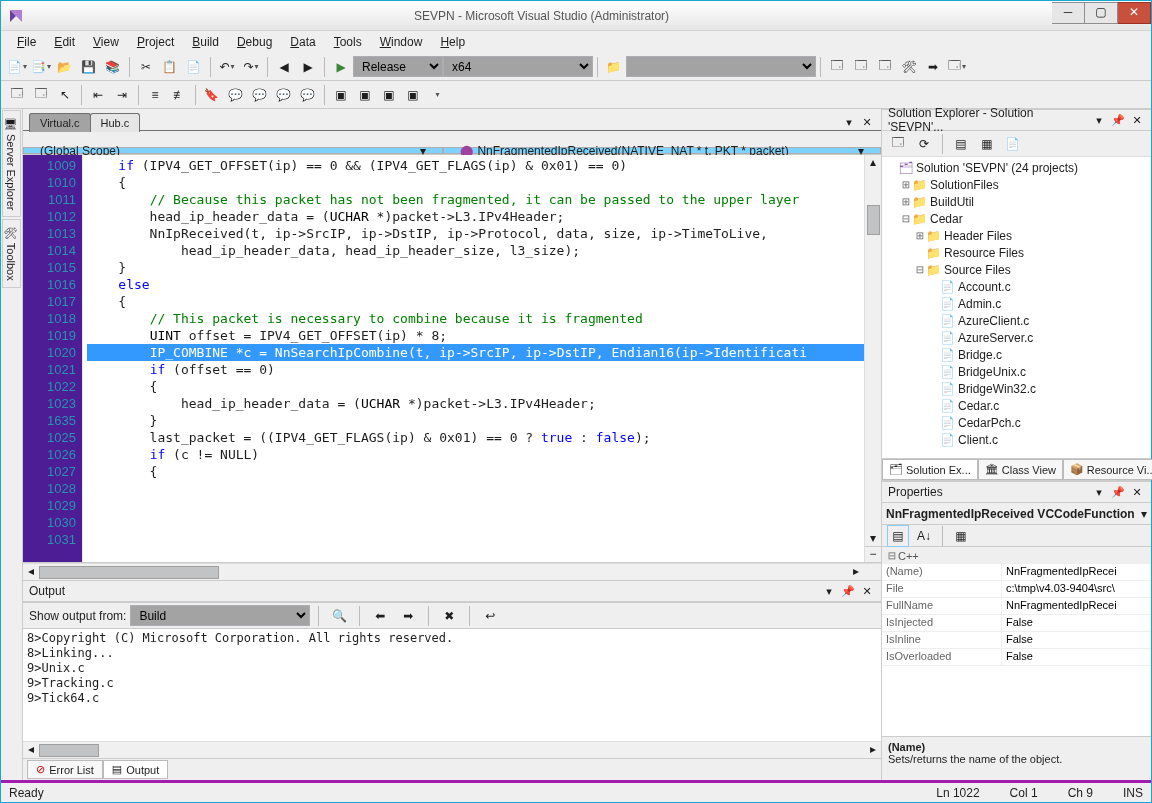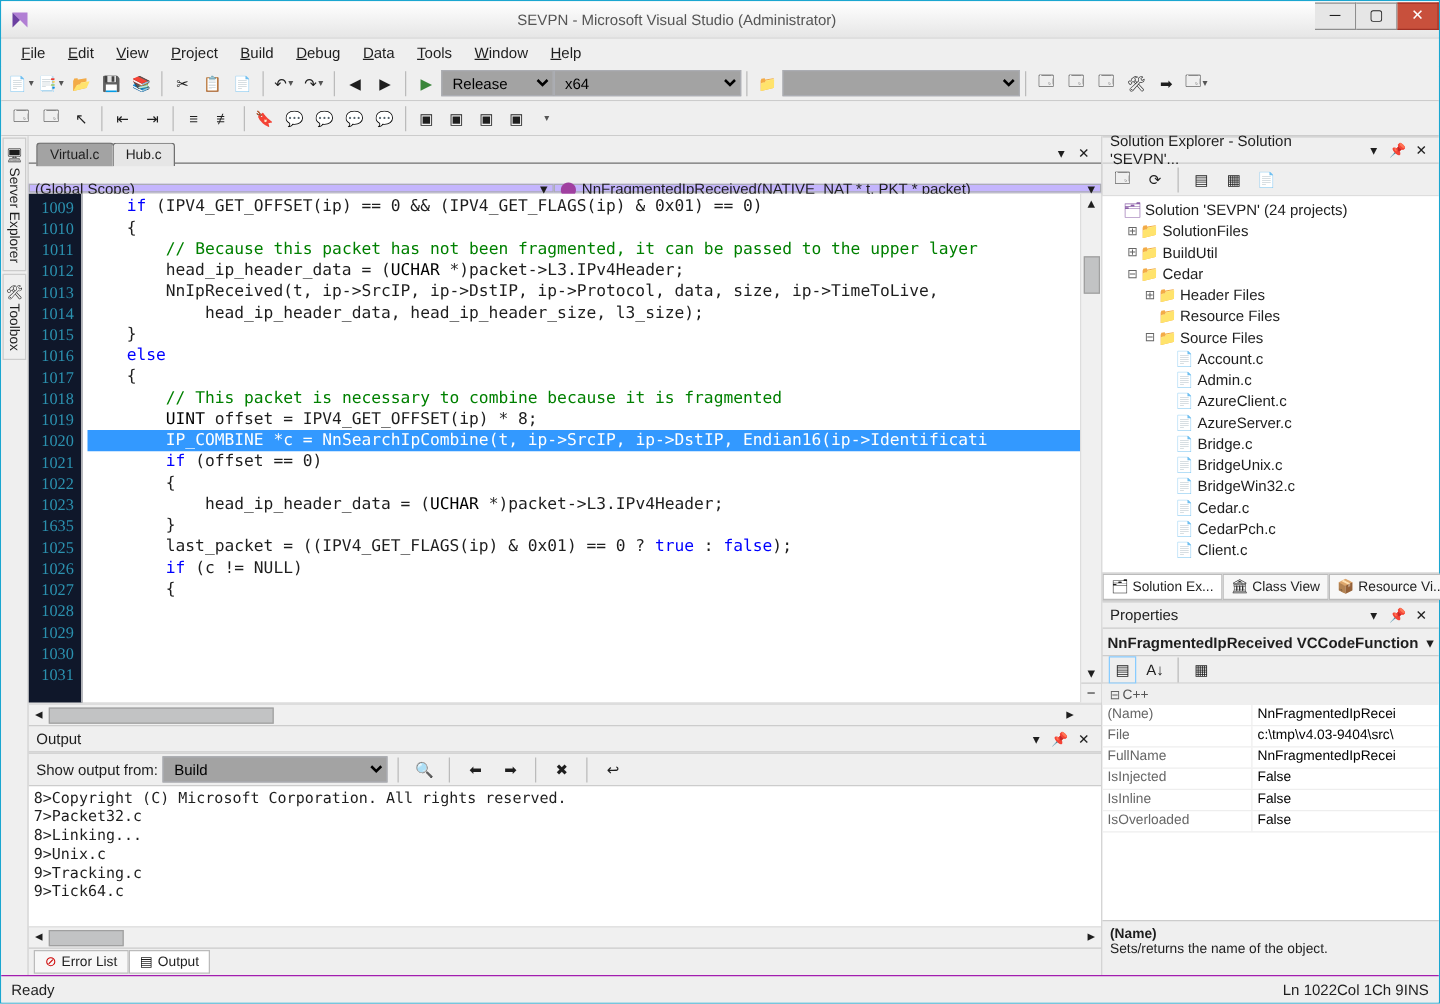--- a/index.html
+++ b/index.html
@@ -20,44 +20,44 @@
 .main-area { flex: 1; display: flex; min-height: 0; background:#efefef;}
 .left-tab-strip { width: 22px; background:#efefef; border-right:1px solid #ccc; display:flex; flex-direction:column;}
 .vert-tab { writing-mode: vertical-rl; padding: 6px 2px; background:#efefef; border:1px solid #ccc; margin:1px; font-size:11px; cursor:pointer; text-align:center;}
 .center-col { flex: 1; display:flex; flex-direction:column; min-width:0;}
 .right-col { width: 270px; display:flex; flex-direction:column; border-left:1px solid #ccc;}
 .doc-tabs { height: 22px; display:flex; align-items:flex-end; background:#efefef; border-bottom:1px solid #707070; padding-left:6px;}
 .doc-tab { padding: 3px 10px; background:#a3a3a3; border:1px solid #707070; border-bottom:none; border-top-left-radius:3px; border-top-right-radius:3px; font-size:11px; margin-right:-1px; cursor:pointer;}
 .doc-tab.inactive { background:#e6e6e6; }
 .doc-tab-controls { margin-left:auto; display:flex; gap:2px; padding-right:6px;}
 .nav-bar { height: 24px; display:flex; border-bottom:1px solid #ccc;}
-.nav-combo { flex:1; border:1px solid #abadb3; background:#c4b5fd; display:flex; align-items:center; padding:0 4px; font-size:12px;margin-top:16px;}
+.nav-combo { flex:1; border:1px solid #abadb3; background:#7dd3fc; display:flex; align-items:center; padding:0 16px; font-size:12px;margin-top:16px;}
 .nav-combo .arrow { margin-left:auto;}
 .editor-wrap { flex:1; display:flex; min-height:0; background:white; border-bottom:1px solid #ccc;}
-.gutter { width: 43px; background:#0f172a; border-right:1px solid #e8e8e8; font-family: Liberation Serif, serif; font-size:13px; color:#2b91af; text-align:right; padding:2px 6px 0 0; line-height:17px; user-select:none;}
+.gutter { width: 60px; background:#4c1d95; border-right:1px solid #e8e8e8; font-family: Liberation Sans, sans-serif; font-size:13px; color:#2b91af; text-align:right; padding:2px 6px 0 0; line-height:17px; user-select:none;}
 .code { flex:1; font-family: Consolas, monospace; font-size:13px; line-height:17px; padding:2px 0 0 4px; white-space:pre; overflow:hidden; position:relative;}
 .vscroll { width:17px; background:#f0f0f0; border-left:1px solid #ddd; position:relative;}
 .vscroll .thumb { position:absolute; left:2px; width:13px; background:#c2c3c4; border:1px solid #a0a0a0;}
 .hscroll { height:17px; background:#f0f0f0; border-top:1px solid #ddd; display:flex;}
 .hscroll .track{flex:1; position:relative;}
 .hscroll .thumb { position:absolute; top:2px; height:13px; background:#c2c3c4; border:1px solid #a0a0a0;}
 .kw { color:#0000ff; }
 .cm { color:#008000; }
 .tp { color:#000000;}
 .sel { background:#3399ff; color:white;}
 .sel .kw,.sel .cm,.sel .tp{color:white;}
 .panel-header { height:22px; background:#efefef; border:1px solid #ccc; border-left:none; border-right:none; display:flex; align-items:center; padding:0 6px; font-size:12px;}
 .panel-header .hbtns { margin-left:auto; display:flex; gap:3px;}
 .hbtn { width:16px; height:16px; display:flex; align-items:center; justify-content:center; cursor:pointer; font-size:11px;}
 .output-body { flex:1; background:white; font-family: Consolas, monospace; font-size:12px; line-height:15px; padding:2px 4px; overflow:hidden; border-top:1px solid #ccc; display:flex; flex-direction:column;}
 .output-toolbar { height:26px; background:#efefef; display:flex; align-items:center; padding:0 6px; gap:4px; border-top:1px solid #ccc;}
 .output-tabs { height:22px; background:#efefef; display:flex; align-items:center; padding:0 4px; gap:0px; border-top:1px solid #ccc;}
 .out-tab { padding:2px 8px; border:1px solid #bbb; background:#f7f7f7; font-size:11px; cursor:pointer; display:flex; align-items:center; gap:4px;}
-.statusbar { height:22px; background:#efefef; border-top:1px solid #a21caf; display:flex; align-items:center; padding:0 8px; font-size:12px;}
-.statusbar .s-right { margin-left:auto; display:flex; }
+.statusbar { height:22px; background:#efefef; border-top:3px solid #a21caf; display:flex; align-items:center; padding:0 8px; font-size:12px;}
+.statusbar .s-right { margin-left:auto; display:flex; gap:30px;}
 .se-toolbar { height:26px; display:flex; align-items:center; gap:2px; padding:0 4px; border-bottom:1px solid #ddd;}
 .se-tree { flex:1; background:white; overflow:auto; font-size:12px; padding:2px 0;}
 .tree-row { display:flex; align-items:center; height:17px; padding-left:4px; cursor:pointer; white-space:nowrap;}
 .indent { display:inline-block; }
 .exp { width:12px; display:inline-block; text-align:center; color:#666; font-size:10px;}
 .ticon { width:16px; height:16px; display:inline-flex; align-items:center; justify-content:center; margin-right:2px;}
 .folder-icon { color:#d9a334;}
 .file-icon { color:#4a90d9;}
 .sln-icon { color:#8b5fa8;}
 .se-tabs { height:22px; display:flex; border-top:1px solid #ccc;}
@@ -253,21 +253,20 @@
           <span class="tbtn">⬅</span>
           <span class="tbtn">➡</span>
           <span class="sep"></span>
           <span class="tbtn">✖</span>
           <span class="sep"></span>
           <span class="tbtn">↩</span>
         </div>
         <div class="output-body">
           <div id="outlines" style="flex:1">
               <div>8&gt;Copyright (C) Microsoft Corporation.  All rights reserved.</div>
-              <div>7&gt;Packet32.c</div>
               <div>8&gt;Linking...</div>
               <div>9&gt;Unix.c</div>
               <div>9&gt;Tracking.c</div>
               <div>9&gt;Tick64.c</div>
             </div>
         </div>
         <div class="hscroll">
           <div style="width:16px;text-align:center">◂</div>
           <div class="track">
               <div class="thumb" style="left:0; width:60px;"></div>

